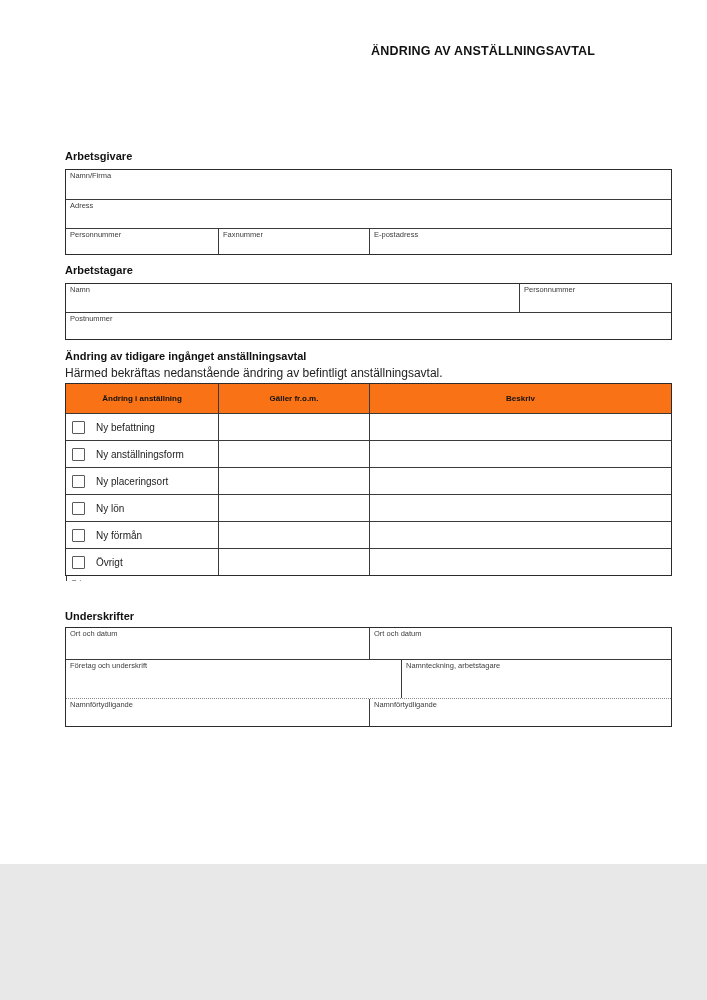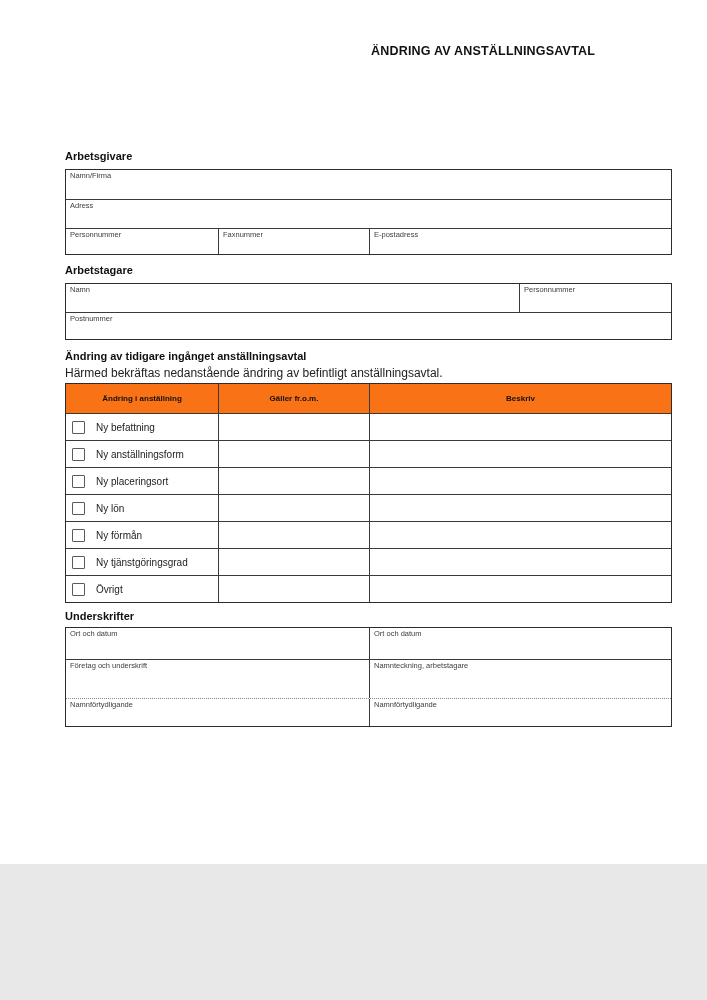--- a/index.html
+++ b/index.html
@@ -46,21 +46,21 @@
     display:flex;align-items:center;justify-content:center;
     font-size:8px;font-weight:bold;color:#111;
   }
   .crow-first{display:flex;align-items:center;padding:0 0 0 6px;}
   .cb{
     width:11px;height:11px;border:1px solid #5a5a5a;background:#fff;
     display:inline-block;flex:0 0 auto;border-radius:1px;
   }
   .cbl{font-size:10px;color:#222;margin-left:11px;white-space:nowrap;}
   
-  .dotted-bottom{border-bottom:1px dotted #8a8a8a;}
+  .dotted-bottom{border-bottom:1px dotted #8a8a8a;gap:32px;}
   .sig-row2{border-top:1px solid #3a3a3a;}
   .sig-row3{border-top:none !important;}
   .footer{
     position:absolute;top:950px;right:47px;font-size:9px;color:#111;
     white-space:nowrap;
   }
   .footer .pg{font-weight:bold;}
   .footer .of{font-weight:normal;margin-left:3px;}
 </style>
 </head>
@@ -166,28 +166,20 @@
 
     <div class="row h27">
       <div class="cell w152 crow-first">
         <span class="cb"></span>
         <span class="cbl">Ny förmån</span>
       </div>
       <div class="cell w151"></div>
       <div class="cell wrest"></div>
     </div>
 
-    <div class="row h27">
-      <div class="cell w152 crow-first">
-        <span class="cb"></span>
-        <span class="cbl">Ny tjänstgöringsgrad</span>
-      </div>
-      <div class="cell w151"></div>
-      <div class="cell wrest"></div>
-    </div>
 
     <div class="row h27">
       <div class="cell w152 crow-first">
         <span class="cb"></span>
         <span class="cbl">Övrigt</span>
       </div>
       <div class="cell w151"></div>
       <div class="cell wrest"></div>
     </div>
   </div>

